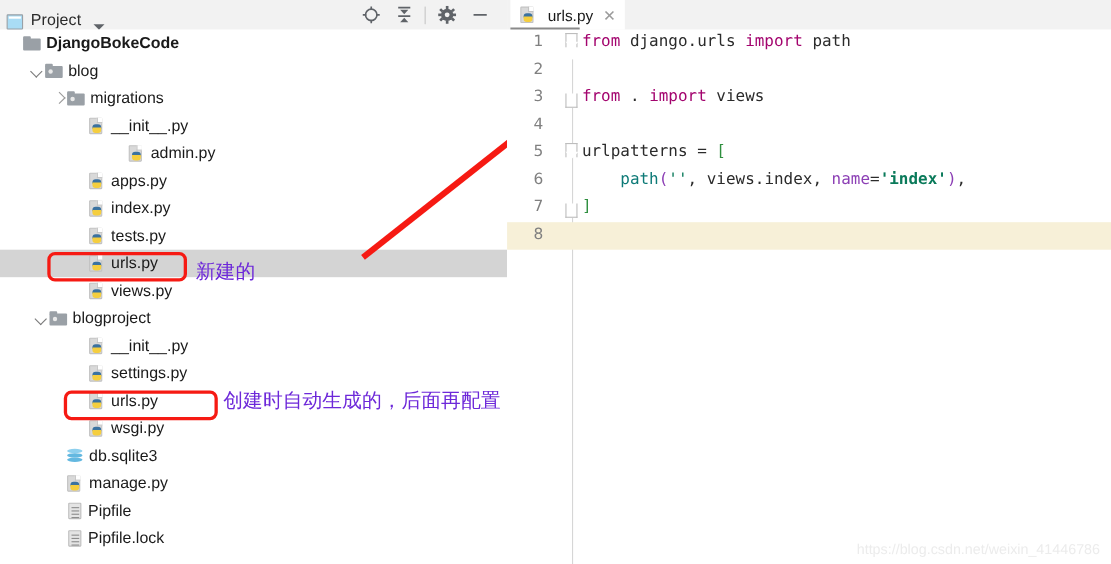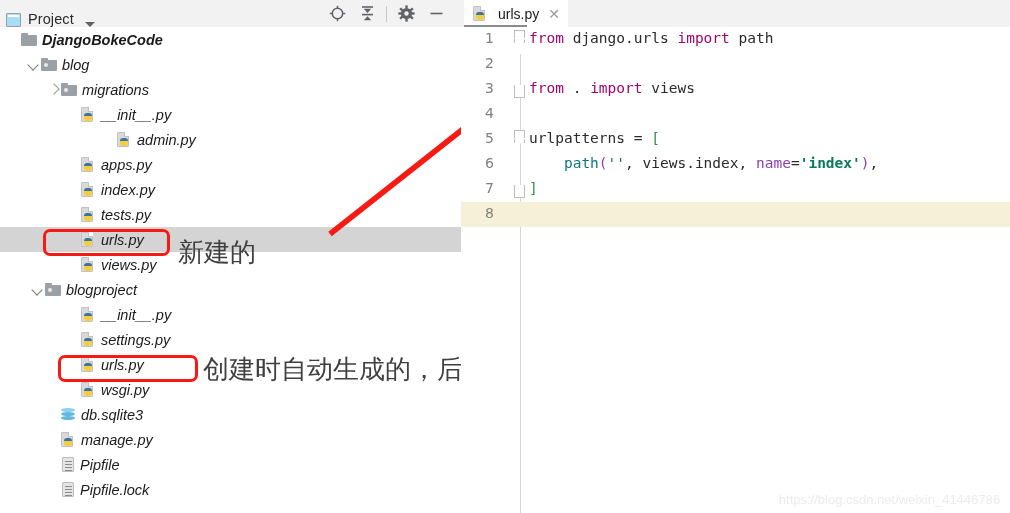--- a/index.html
+++ b/index.html
@@ -22,21 +22,21 @@
   .caret-down{width:0;height:0;border-left:5px solid transparent;border-right:5px solid transparent;border-top:5px solid #5f6368;margin-left:4px;}
   .topbar-right{position:absolute;left:322px;top:0;height:27px;display:flex;align-items:center;gap:0px;}
   .tbtn{width:30px;height:27px;display:flex;align-items:center;justify-content:center;}
   .vsep{width:1px;height:16px;background:#c6c6c6;margin:0 4px;}
 
   
   .sidebar{position:absolute;left:0;top:27px;width:461px;height:486px;background:#ffffff;overflow:hidden;}
   .tree{position:relative;}
   .row{position:relative;height:25px;display:flex;align-items:center;white-space:nowrap;}
   .row.selected{background:#d4d4d4;}
-  .row .lbl{font-size:14.5px;color:#1a1a1a;font-style:italic;}
+  .row .lbl{font-size:14.5px;color:#1a1a1a;}
   .row .lbl.bold{font-weight:bold;}
   .row .path{font-size:13px;color:#a3a3a3;margin-left:9px;}
   .arrow{width:13px;height:13px;position:relative;flex:0 0 13px;}
   .arrow.open:after{content:"";position:absolute;left:1px;top:3px;width:7px;height:7px;border-right:1.6px solid #7a7a7a;border-bottom:1.6px solid #7a7a7a;transform:rotate(45deg);}
   .arrow.closed:after{content:"";position:absolute;left:2px;top:2px;width:7px;height:7px;border-right:1.6px solid #9a9a9a;border-top:1.6px solid #9a9a9a;transform:rotate(45deg);}
   .ico{flex:0 0 auto;margin-right:5px;display:inline-block;}
 
   
   .ico-folder{width:16px;height:13px;position:relative;}
   .ico-folder .f-body{position:absolute;left:0;top:2px;width:16px;height:11px;background:#9aa0a6;border-radius:1px;}
@@ -58,21 +58,21 @@
   .ico-db i:nth-child(2){top:5px;}
   .ico-db i:nth-child(3){top:9px;}
 
   
   .ico-txt{width:14px;height:16px;position:relative;}
   .ico-txt .page{position:absolute;left:1px;top:0;width:12px;height:15px;background:#e4e4e4;border:1px solid #bdbdbd;box-sizing:border-box;border-radius:1px;}
   .ico-txt .page:before{content:"";position:absolute;left:2px;top:3px;width:7px;height:1px;background:#8c8c8c;box-shadow:0 3px 0 #8c8c8c, 0 6px 0 #8c8c8c, 0 9px 0 #8c8c8c;}
 
   
   .ann-box{position:absolute;border:3px solid #f61a13;border-radius:7px;box-sizing:border-box;pointer-events:none;}
-  .ann-text{position:absolute;color:#404040;font-size:26px;font-family:Liberation Mono, monospace;white-space:nowrap;}
+  .ann-text{position:absolute;color:#6d28d9;font-size:18px;font-family:Liberation Mono, monospace;white-space:nowrap;}
   .ann-arrow{position:absolute;left:0;top:0;pointer-events:none;}
 
   
   .editor{position:absolute;left:461px;top:0;width:549px;height:513px;background:#ffffff;}
   .tabstrip{position:absolute;left:0;top:0;width:549px;height:27px;background:#f2f2f2;}
   .tab{position:absolute;left:3px;top:0;height:27px;display:flex;align-items:center;padding:0 8px 0 9px;background:#ffffff;box-sizing:border-box;}
   .tab .tab-lbl{font-size:14px;color:#1a1a1a;margin-left:5px;}
   .tab .tab-close{margin-left:9px;color:#9b9b9b;font-size:14px;line-height:1;}
   .tab-underline{position:absolute;left:3px;top:25px;height:2px;background:#8a8a8a;}
 

